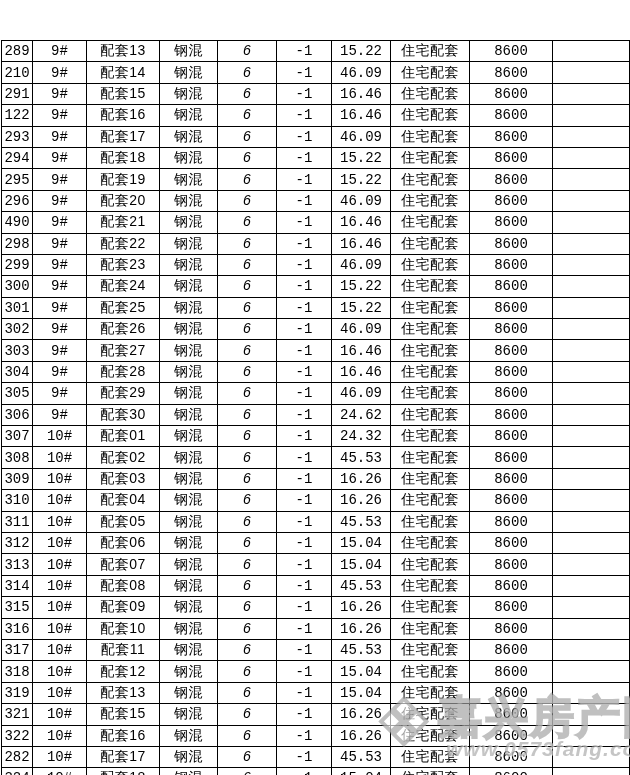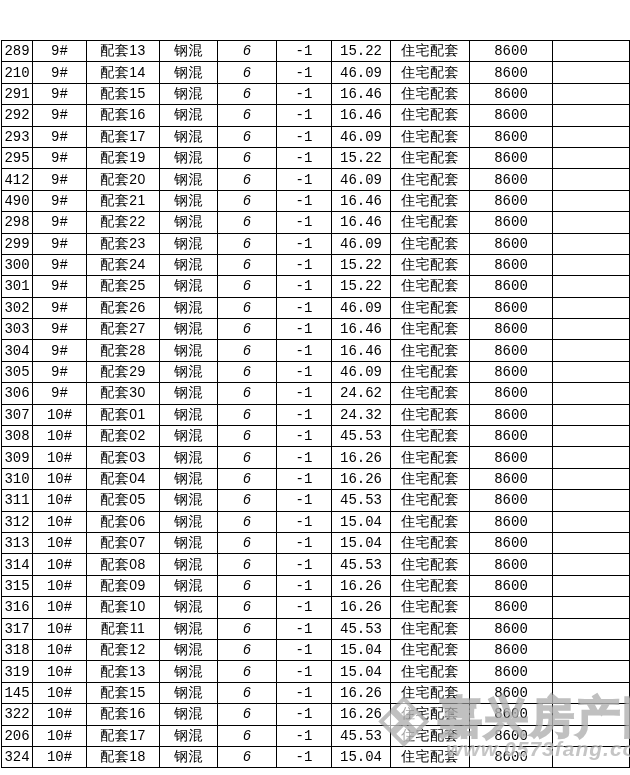--- a/index.html
+++ b/index.html
@@ -127,21 +127,21 @@
         <td class="cjk">配套15</td>
         <td class="cjk">钢混</td>
         <td class="num slant">6</td>
         <td class="num">-1</td>
         <td class="num">16.46</td>
         <td class="cjk">住宅配套</td>
         <td class="num">8600</td>
         <td class="num"></td>
       </tr>
       <tr>
-        <td class="num">292</td>
+        <td class="num">122</td>
         <td class="num">9#</td>
         <td class="cjk">配套16</td>
         <td class="cjk">钢混</td>
         <td class="num slant">6</td>
         <td class="num">-1</td>
         <td class="num">16.46</td>
         <td class="cjk">住宅配套</td>
         <td class="num">8600</td>
         <td class="num"></td>
       </tr>
@@ -151,33 +151,45 @@
         <td class="cjk">配套17</td>
         <td class="cjk">钢混</td>
         <td class="num slant">6</td>
         <td class="num">-1</td>
         <td class="num">46.09</td>
         <td class="cjk">住宅配套</td>
         <td class="num">8600</td>
         <td class="num"></td>
       </tr>
       <tr>
+        <td class="num">294</td>
+        <td class="num">9#</td>
+        <td class="cjk">配套18</td>
+        <td class="cjk">钢混</td>
+        <td class="num slant">6</td>
+        <td class="num">-1</td>
+        <td class="num">15.22</td>
+        <td class="cjk">住宅配套</td>
+        <td class="num">8600</td>
+        <td class="num"></td>
+      </tr>
+      <tr>
         <td class="num">295</td>
         <td class="num">9#</td>
         <td class="cjk">配套19</td>
         <td class="cjk">钢混</td>
         <td class="num slant">6</td>
         <td class="num">-1</td>
         <td class="num">15.22</td>
         <td class="cjk">住宅配套</td>
         <td class="num">8600</td>
         <td class="num"></td>
       </tr>
       <tr>
-        <td class="num">412</td>
+        <td class="num">296</td>
         <td class="num">9#</td>
         <td class="cjk">配套20</td>
         <td class="cjk">钢混</td>
         <td class="num slant">6</td>
         <td class="num">-1</td>
         <td class="num">46.09</td>
         <td class="cjk">住宅配套</td>
         <td class="num">8600</td>
         <td class="num"></td>
       </tr>
@@ -451,21 +463,21 @@
         <td class="cjk">配套13</td>
         <td class="cjk">钢混</td>
         <td class="num slant">6</td>
         <td class="num">-1</td>
         <td class="num">15.04</td>
         <td class="cjk">住宅配套</td>
         <td class="num">8600</td>
         <td class="num"></td>
       </tr>
       <tr>
-        <td class="num">145</td>
+        <td class="num">321</td>
         <td class="num">10#</td>
         <td class="cjk">配套15</td>
         <td class="cjk">钢混</td>
         <td class="num slant">6</td>
         <td class="num">-1</td>
         <td class="num">16.26</td>
         <td class="cjk">住宅配套</td>
         <td class="num">8600</td>
         <td class="num"></td>
       </tr>
@@ -475,21 +487,21 @@
         <td class="cjk">配套16</td>
         <td class="cjk">钢混</td>
         <td class="num slant">6</td>
         <td class="num">-1</td>
         <td class="num">16.26</td>
         <td class="cjk">住宅配套</td>
         <td class="num">8600</td>
         <td class="num"></td>
       </tr>
       <tr>
-        <td class="num">206</td>
+        <td class="num">282</td>
         <td class="num">10#</td>
         <td class="cjk">配套17</td>
         <td class="cjk">钢混</td>
         <td class="num slant">6</td>
         <td class="num">-1</td>
         <td class="num">45.53</td>
         <td class="cjk">住宅配套</td>
         <td class="num">8600</td>
         <td class="num"></td>
       </tr>

